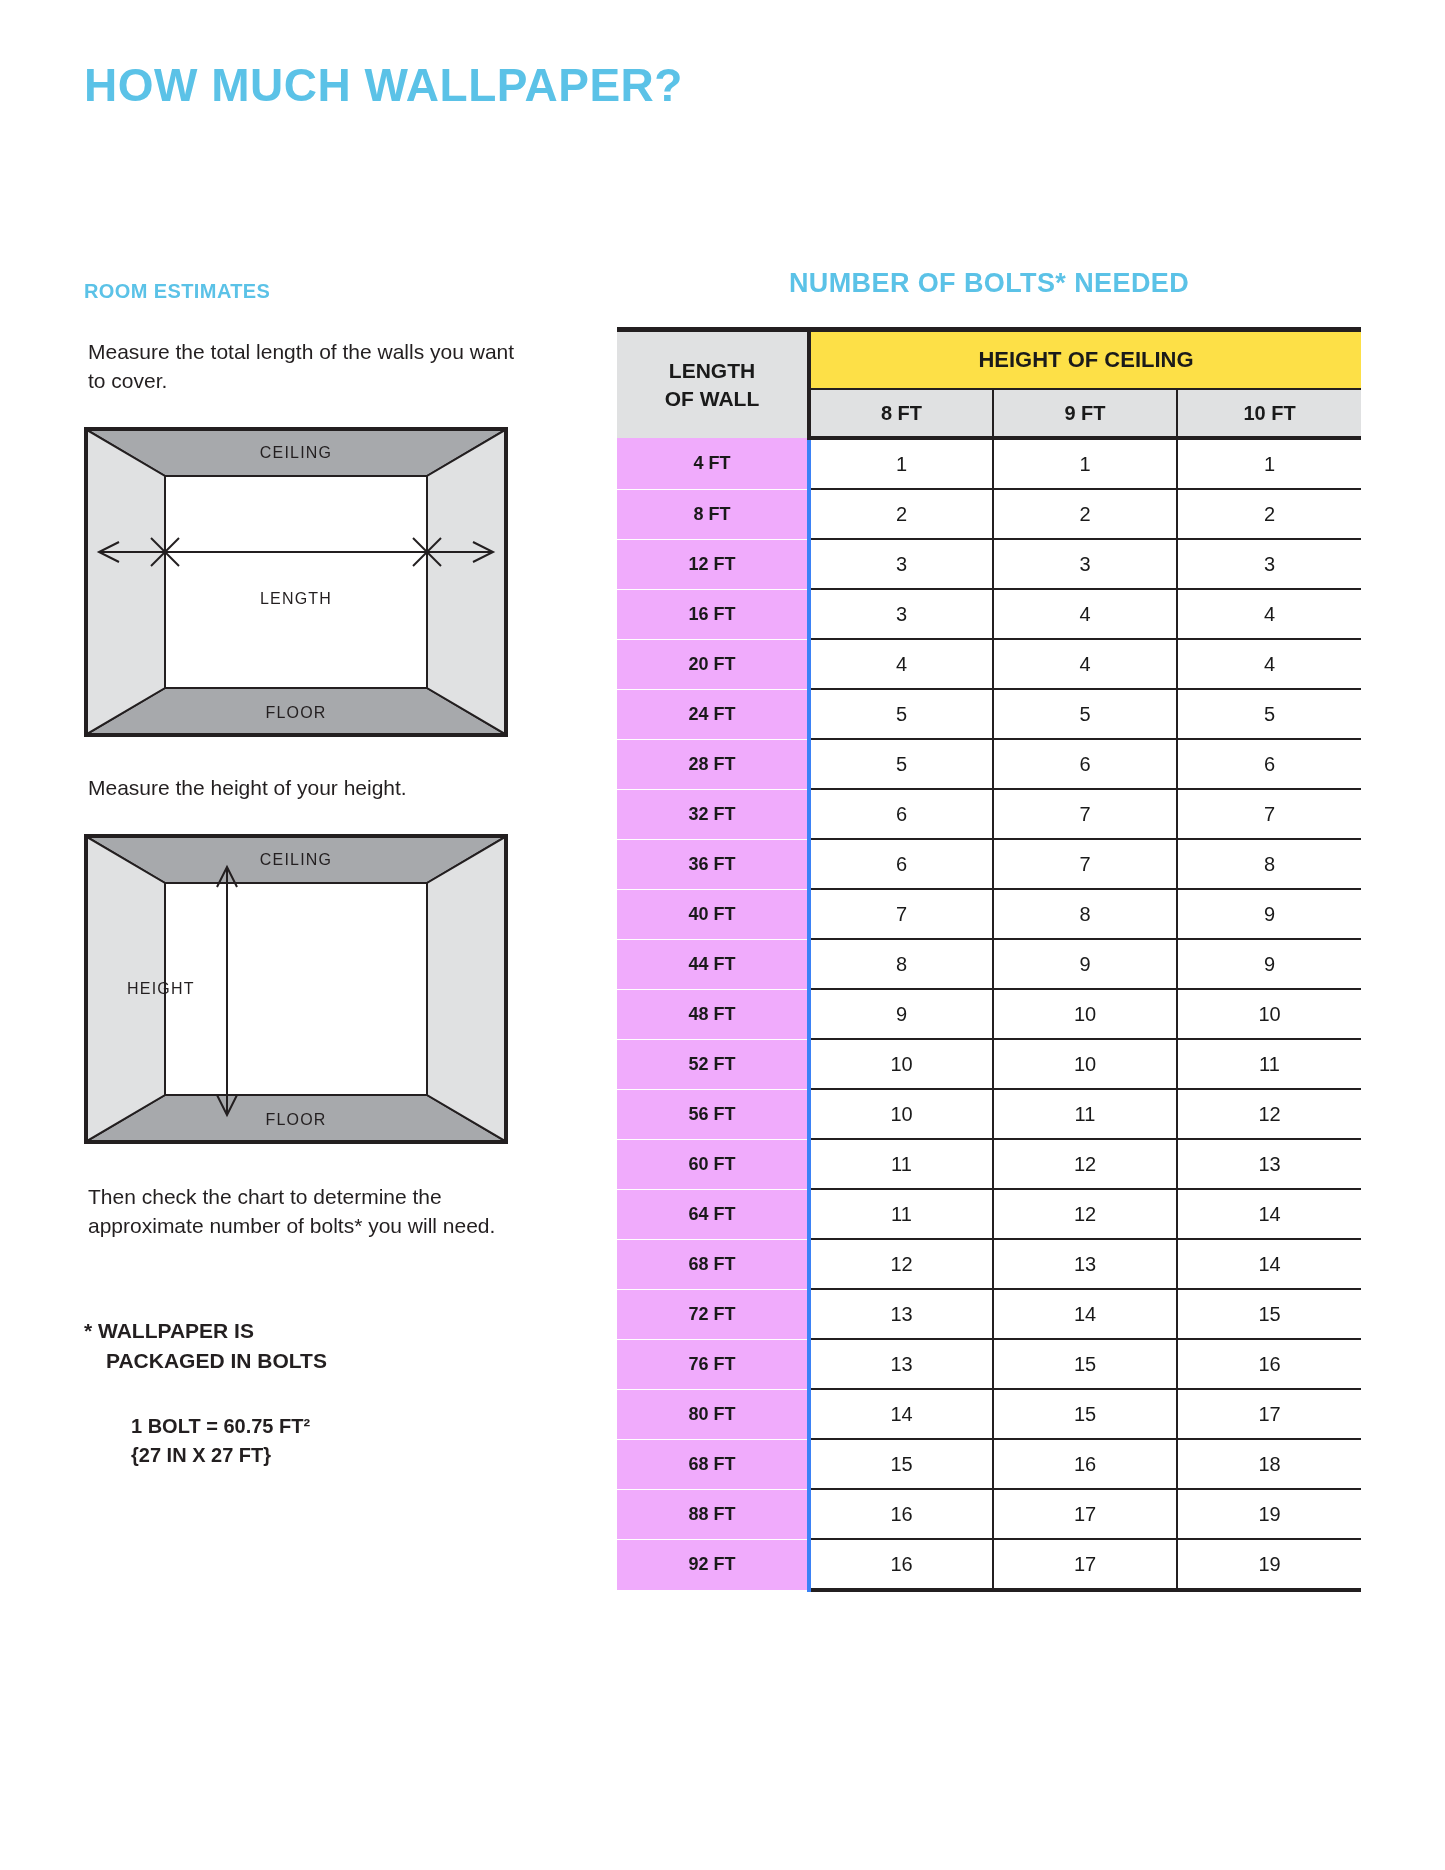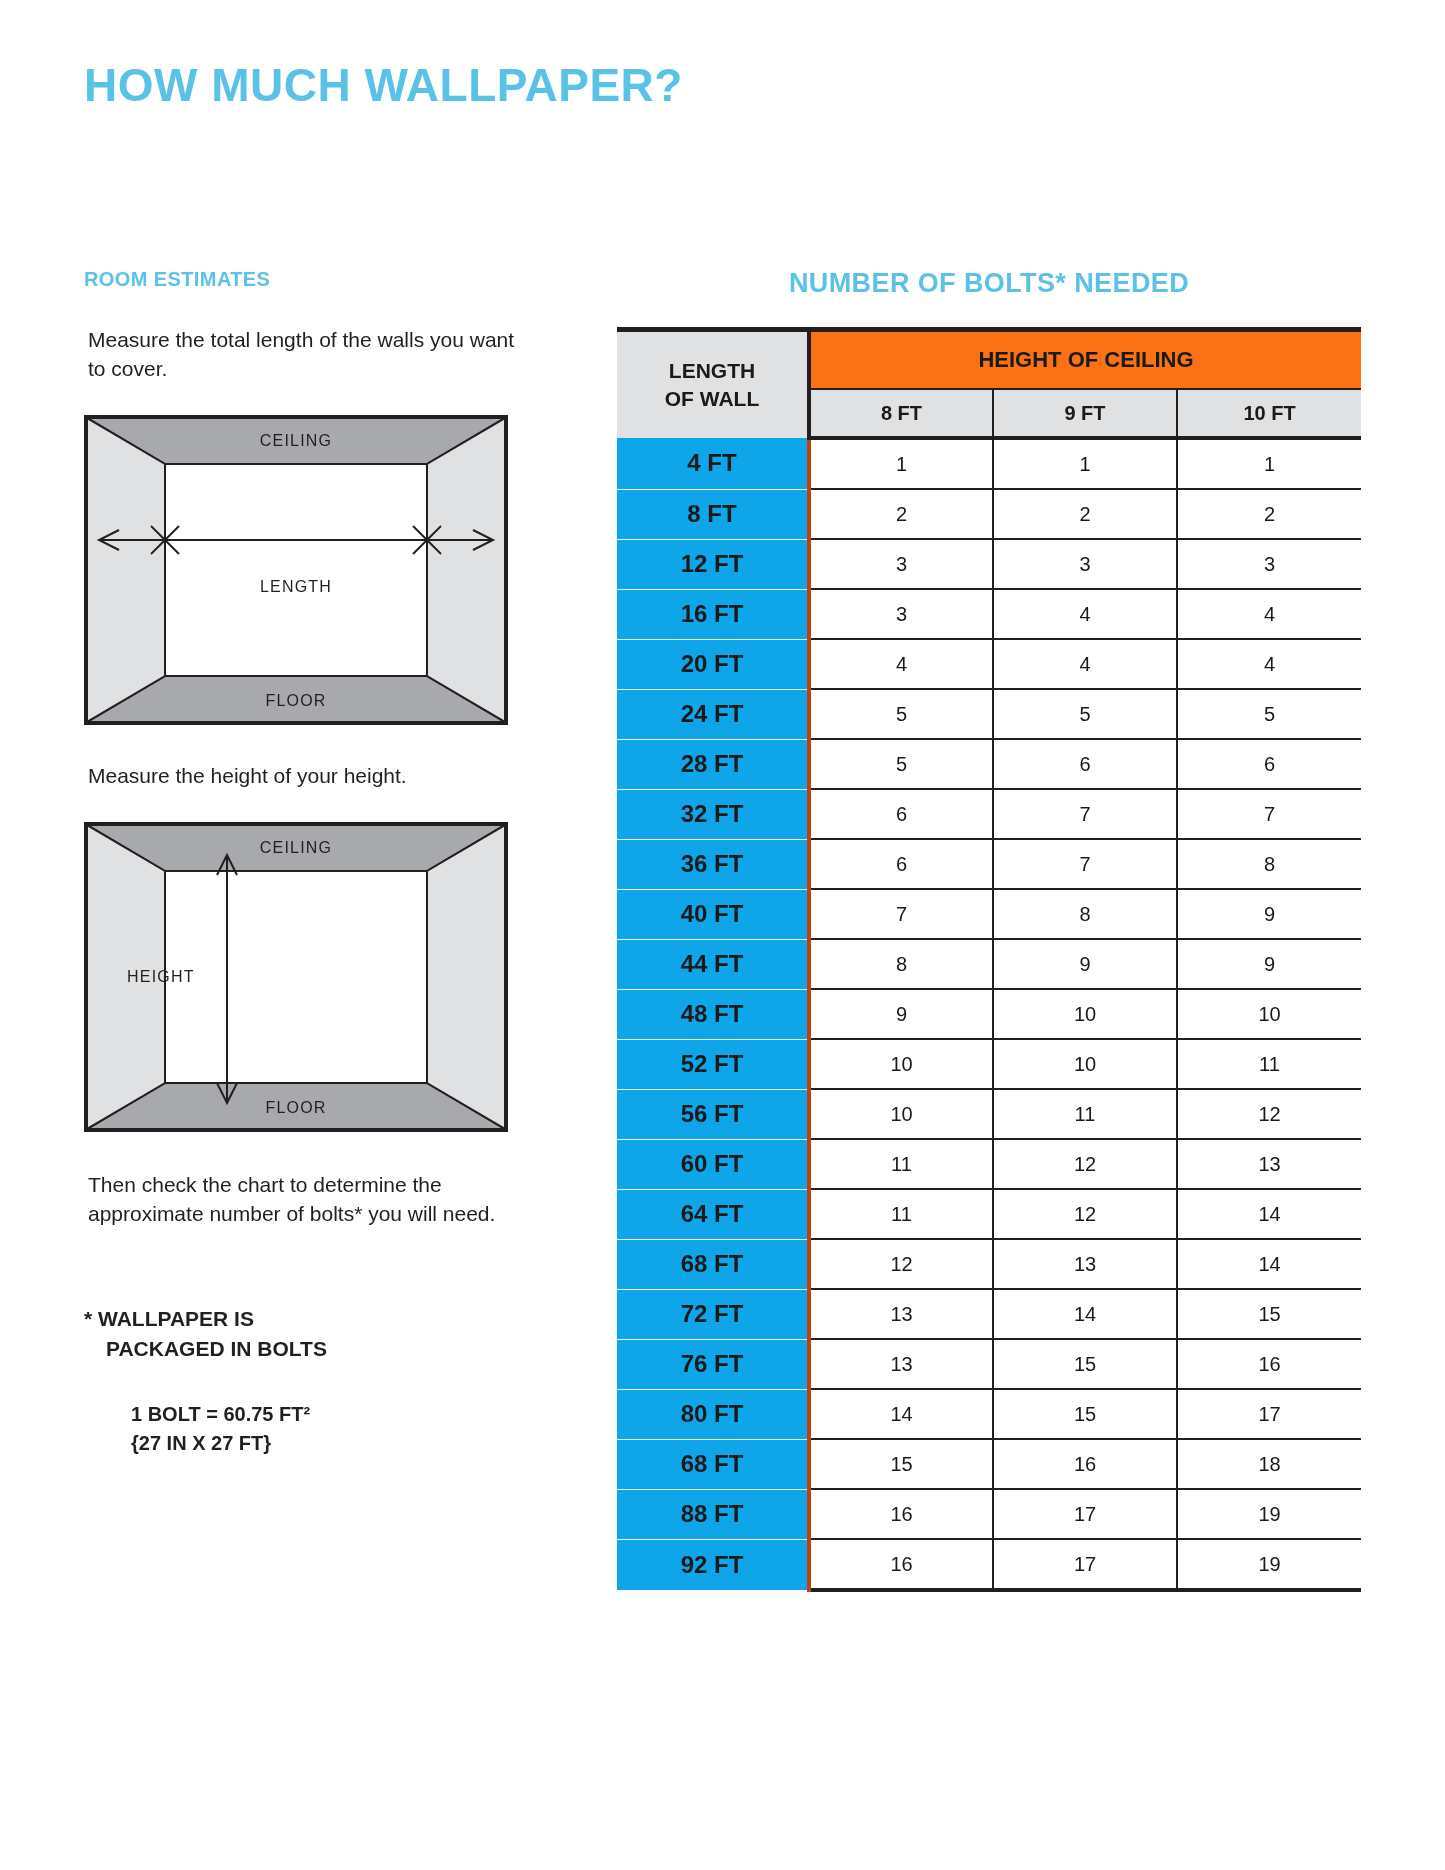--- a/index.html
+++ b/index.html
@@ -31,21 +31,21 @@
     font-size: 46px;
     font-weight: bold;
     color: #5bc2e7;
     letter-spacing: 0.5px;
   }
 
   
   .left-col {
     position: absolute;
     left: 84px;
-    top: 268px;
+    top: 280px;
     width: 440px;
   }
   .section-head {
     font-size: 20px;
     font-weight: bold;
     color: #5bc2e7;
     letter-spacing: 0.4px;
     margin: 0 0 34px 0;
   }
   .para {
@@ -131,44 +131,44 @@
     font-size: 21px;
     font-weight: bold;
     text-align: center;
     vertical-align: middle;
     border-right: 4px solid #231f20;
     border-top: 5px solid #231f20;
     line-height: 28px;
     padding: 8px 0;
   }
   .th-hoc {
-    background: #f97316;
+    background: #fde047;
     font-size: 22px;
     font-weight: bold;
     text-align: center;
     border-top: 5px solid #231f20;
     border-bottom: 2px solid #231f20;
     height: 56px;
   }
   .th-sub {
     background: #e0e1e2;
     font-size: 20px;
     font-weight: bold;
     text-align: center;
     height: 46px;
     border-bottom: 4px solid #231f20;
   }
   .th-sub.mid { border-left: 2px solid #231f20; border-right: 2px solid #231f20; }
   .row-label {
-    background: #0ea5e9;
-    font-size: 24px;
+    background: #f0abfc;
+    font-size: 18px;
     font-weight: bold;
     text-align: center;
     height: 48px;
-    border-right: 4px solid #c2410c;
+    border-right: 4px solid #3b82f6;
     border-bottom: 1px solid #ffffff;
   }
   .cell {
     font-size: 20px;
     text-align: center;
     height: 48px;
     border-bottom: 2px solid #231f20;
     background: #ffffff;
   }
   .cell.mid { border-left: 2px solid #231f20; border-right: 2px solid #231f20; }

